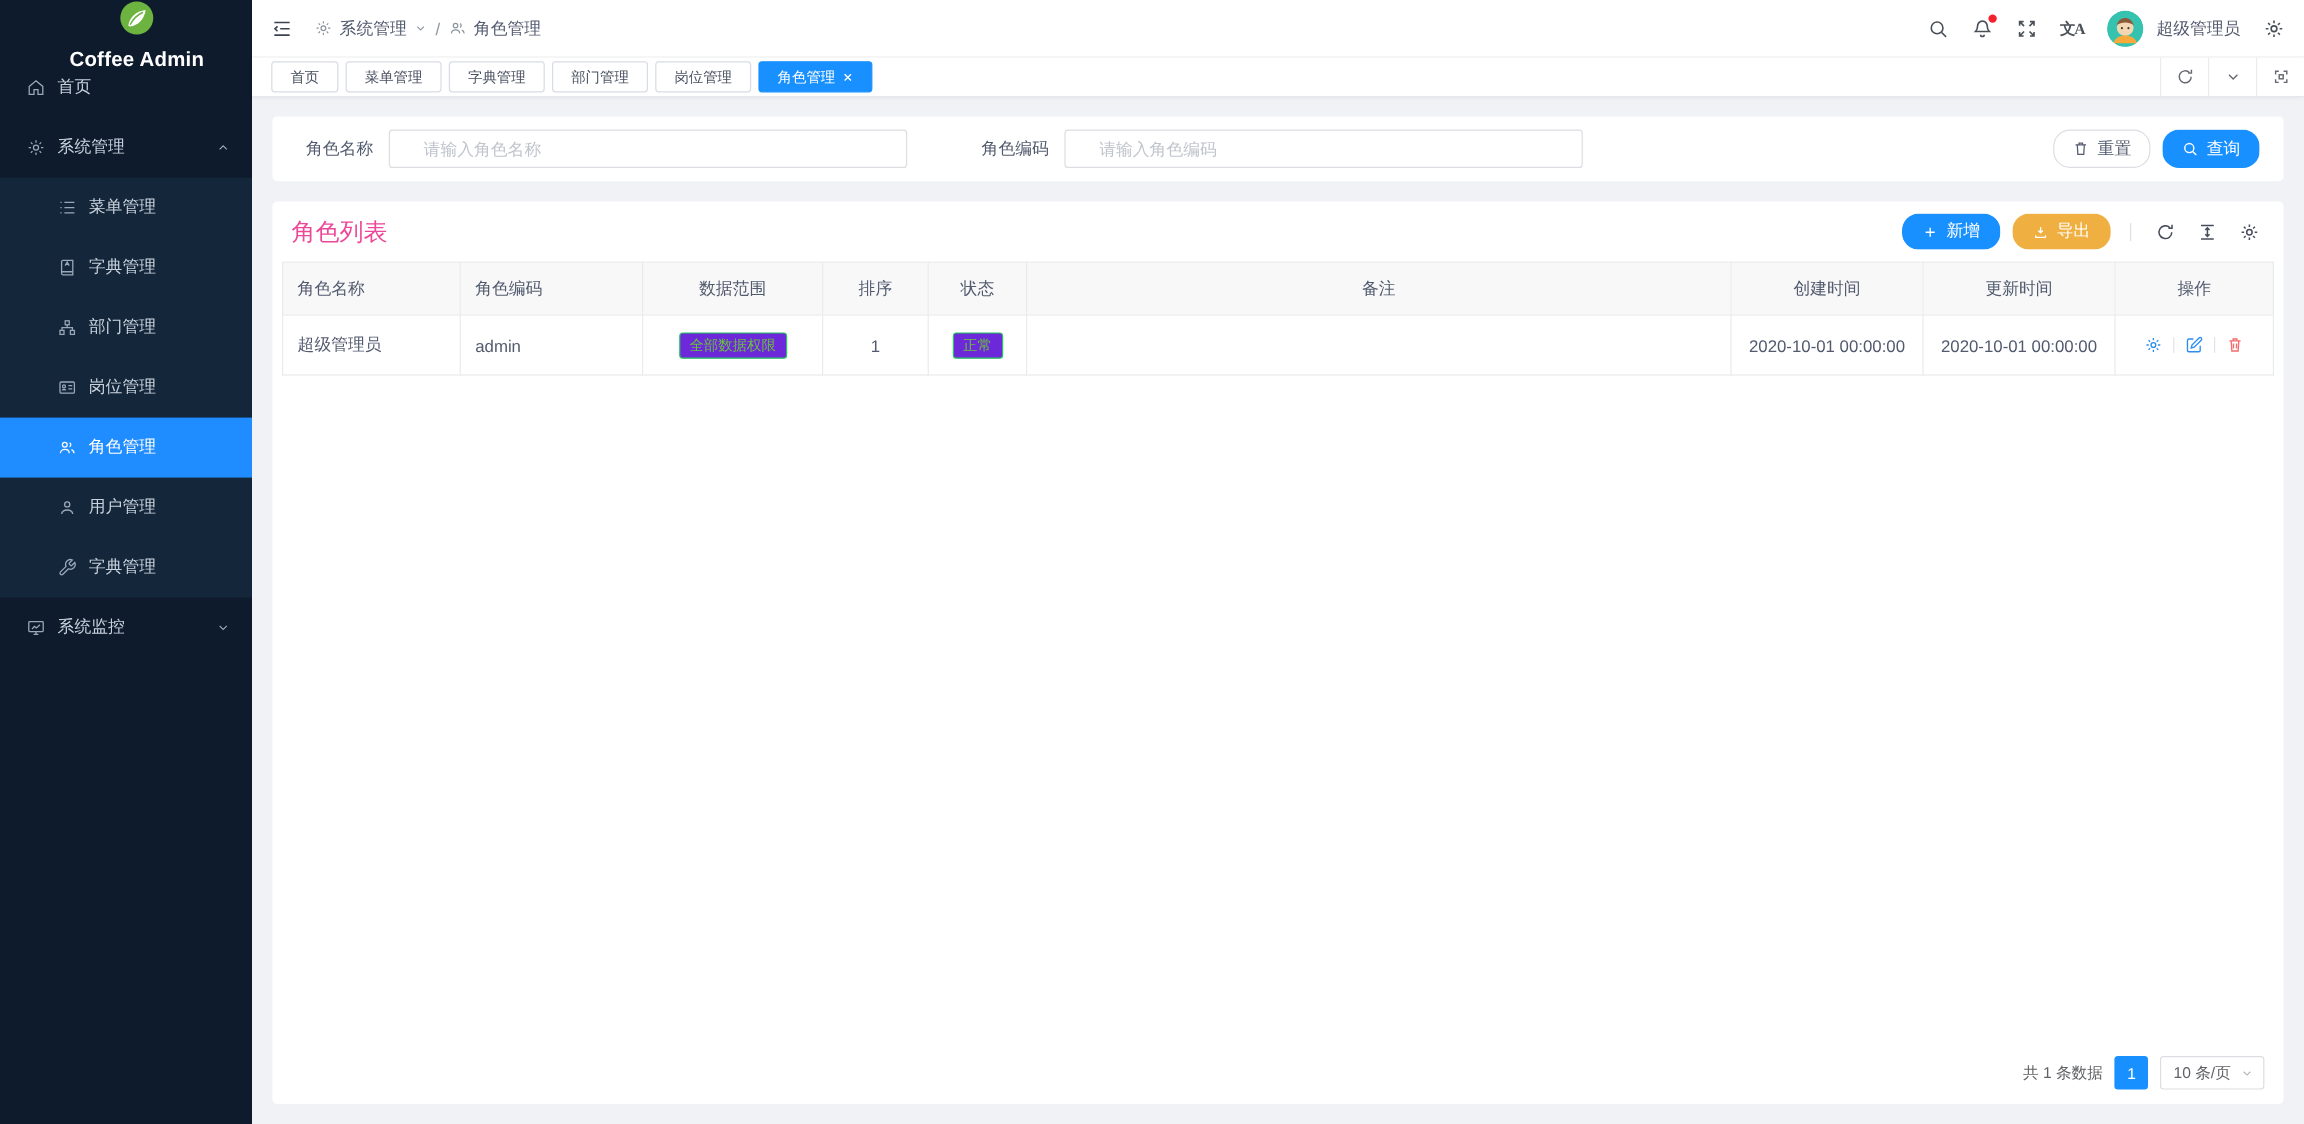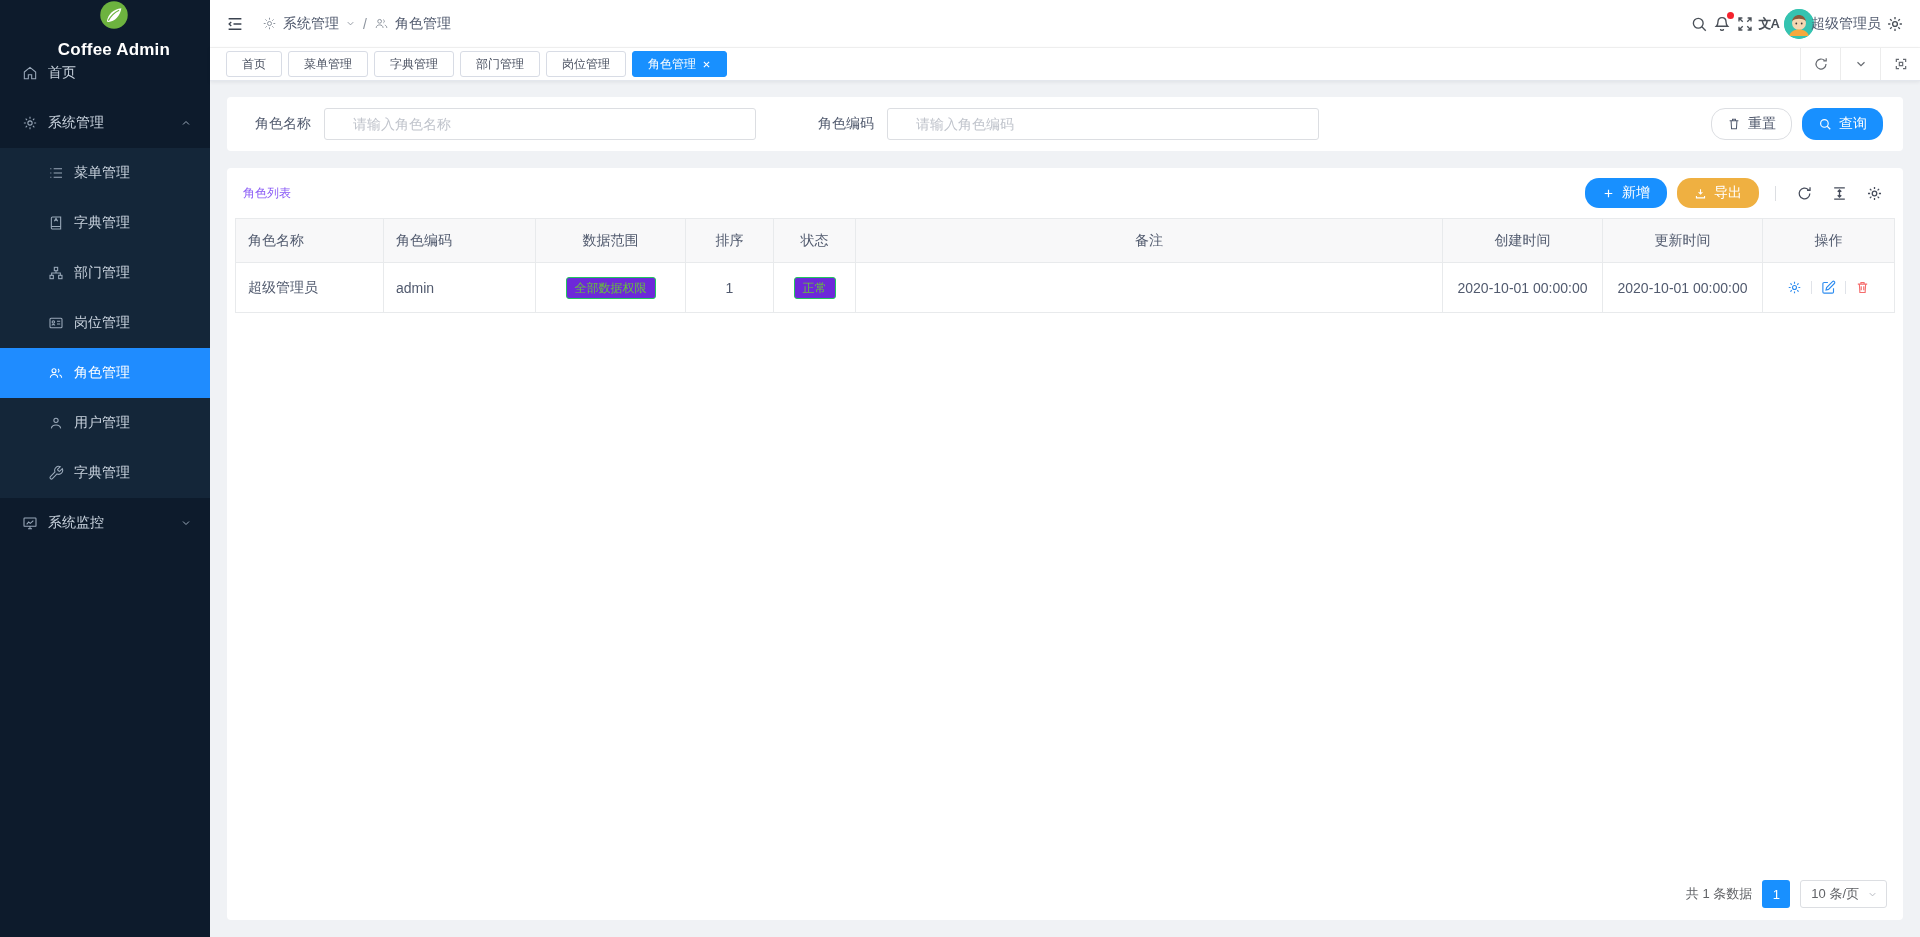--- a/index.html
+++ b/index.html
@@ -22,21 +22,21 @@
 
   
   .main { flex:1; display:flex; flex-direction:column; min-width:0; }
 
   .navbar { height:48px; background:#fff; display:flex; align-items:center; padding:0 16px 0 16px; border-bottom:1px solid #f2f2f2; flex-shrink:0; }
   .fold { display:flex; color:#3b4350; cursor:pointer; margin-right:18px; }
   .crumb { display:flex; align-items:center; gap:7px; color:#515a6e; }
   .crumb .c-ic { display:flex; color:#8d949e; }
   .crumb .sep { color:#8d949e; }
   .crumb .c-link { display:flex; align-items:center; gap:6px; cursor:pointer; }
-  .nav-right { margin-left:auto; display:flex; align-items:center; gap:5px; }
+  .nav-right { margin-left:auto; display:flex; align-items:center; gap:19px;font-family:Liberation Serif, serif; }
   .nav-ic { display:flex; color:#4a5058; cursor:pointer; position:relative; }
   .bell-dot { position:absolute; top:-3px; right:-3px; width:7px; height:7px; border-radius:50%; background:#f5222d; }
   .trans { font-size:13px; color:#4a5058; font-weight:bold; cursor:pointer; letter-spacing:-1px; }
   .avatar { width:30px; height:30px; border-radius:50%; background:#35c3b0; overflow:hidden; display:flex; align-items:flex-end; justify-content:center; cursor:pointer; }
   .user-name { font-size:14px; color:#515a6e; cursor:pointer; margin-left:-8px; }
 
   .tabsbar { height:33px; background:#fff; display:flex; align-items:center; padding-left:16px; border-bottom:1px solid #e4e7ed; box-shadow:0 1px 4px rgba(0,21,41,.08); flex-shrink:0; position:relative; z-index:2; }
   .tab { height:26px; display:flex; align-items:center; gap:6px; padding:0 15px; margin-right:6px; background:#fff; border:1px solid #d8dce5; border-radius:3px; font-size:12px; color:#495060; cursor:pointer; white-space:nowrap; }
   .tab.active { background:#1890ff; border-color:#1890ff; color:#fff; }
   .tab-close { display:flex; cursor:pointer; }
@@ -53,21 +53,21 @@
   .form-input::placeholder { color:#c0c4cc; }
   .form-item + .form-item { margin-left:54px; }
   .search-btns { margin-left:auto; display:flex; gap:10px; }
   .btn { height:32px; display:flex; align-items:center; gap:7px; padding:0 15px; border-radius:14px; font-size:14px; cursor:pointer; border:1px solid transparent; white-space:nowrap; }
   .btn-plain { background:#fff; border-color:#dcdee2; color:#515a6e; }
   .btn-primary { background:#1890ff; color:#fff; }
   .btn-warning { background:#efb041; color:#fff; }
 
   .table-card { background:#fff; border-radius:4px; flex:1; display:flex; flex-direction:column; padding:0 8px; min-height:0; }
   .card-header { height:50px; flex-shrink:0; display:flex; align-items:center; padding:0 8px; }
-  .card-title { font-size:12px; color:#8b5cf6; }
+  .card-title { font-size:20px; color:#ec4899; }
   .card-tools { margin-left:auto; display:flex; align-items:center; gap:10px; }
   .btn-sm { height:30px; padding:0 16px; }
   .tool-sep { width:1px; height:15px; background:#dcdee2; margin:0 6px; }
   .tool-ic { display:flex; color:#464c5b; cursor:pointer; padding:0 4px; }
 
   table.grid { width:100%; border-collapse:collapse; table-layout:fixed; font-size:14px; color:#515a6e; flex-shrink:0; }
   .grid th { background:#f8f8f9; font-weight:normal; height:44px; }
   .grid th, .grid td { border:1px solid #e8eaec; padding:0 12px; text-align:center; overflow:hidden; white-space:nowrap; }
   .grid td { height:50px; background:#fff; }
   .grid .al { text-align:left; }

